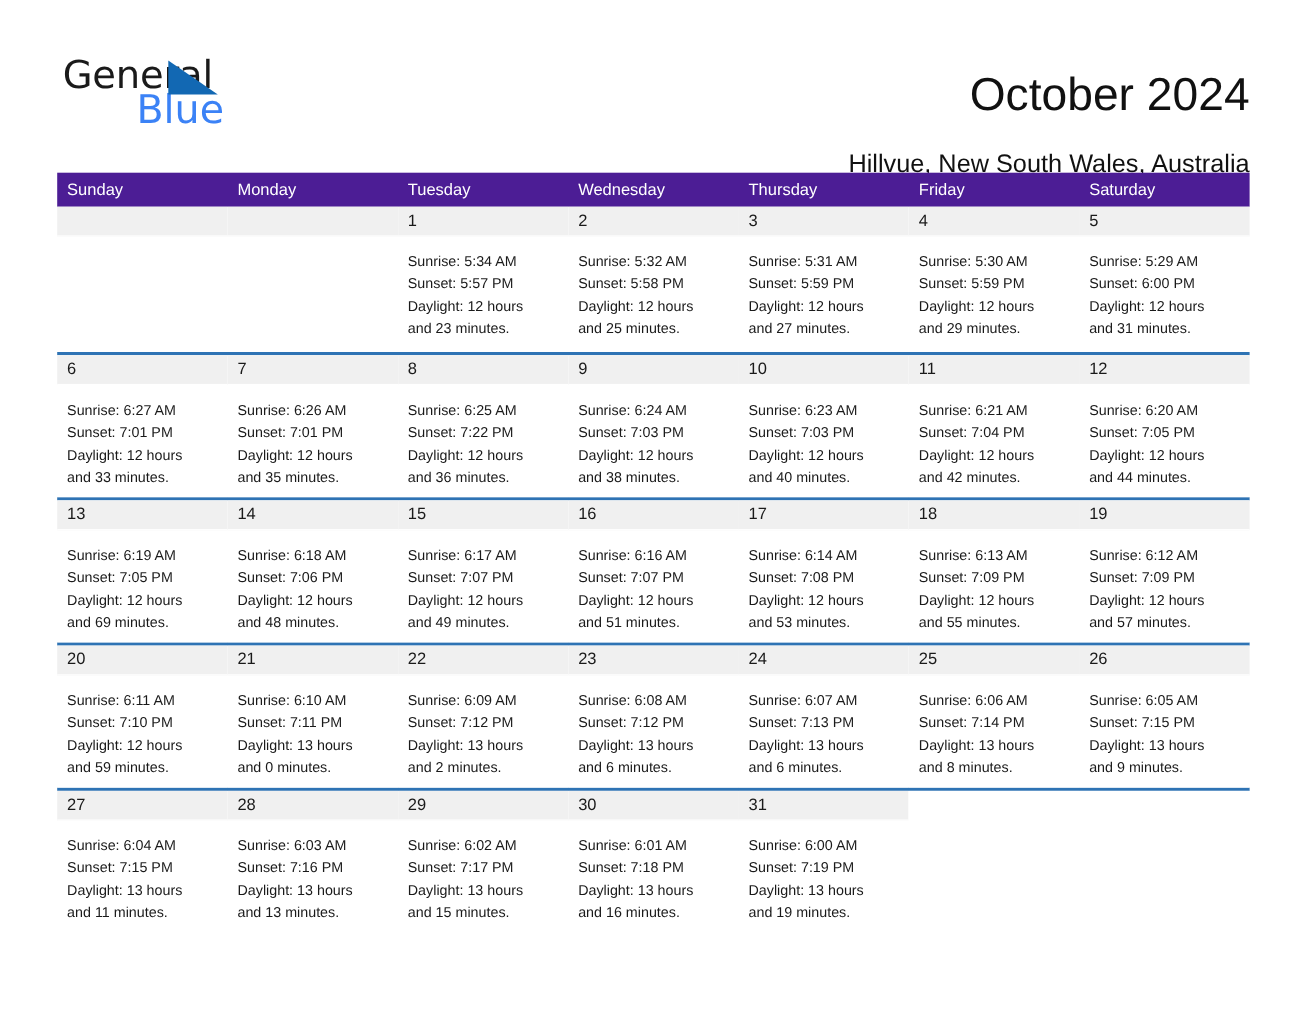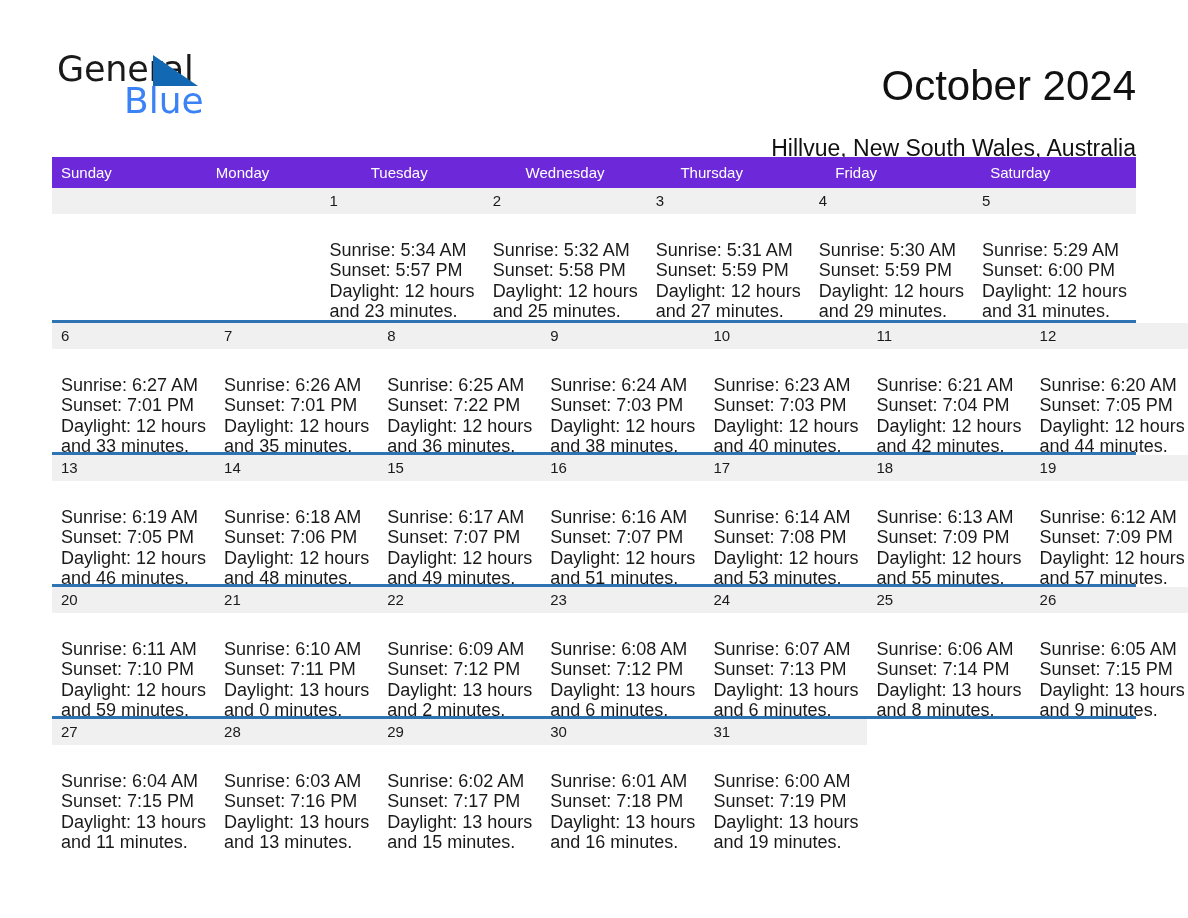--- a/index.html
+++ b/index.html
@@ -88,21 +88,21 @@
 
   
   .calendar {
     position: absolute;
     left: 52px;
     top: 157px;
     width: 1084px;
   }
   .weekday-row {
     display: flex;
-    background: #6d28d9;
+    background: #4c1d95;
     height: 31px;
   }
   .weekday {
     flex: 1 1 0;
     color: #ffffff;
     font-size: 15px;
     line-height: 31px;
     padding-left: 9px;
     box-sizing: border-box;
     white-space: nowrap;
@@ -130,22 +130,22 @@
     box-sizing: border-box;
   }
   .day-num {
     font-size: 15px;
     color: #1a1a1a;
     padding-left: 9px;
     line-height: 26px;
     display: block;
   }
   .day-body {
-    padding: 25px 9px 0 9px;
-    font-size: 18px;
+    padding: 13px 9px 0 9px;
+    font-size: 13px;
     line-height: 20.3px;
     color: #1a1a1a;
   }
   .day-body div {
     white-space: nowrap;
   }
   .daylight-line2 {
     white-space: nowrap;
   }
   .empty .day-num-band {
@@ -333,21 +333,21 @@
         </div>
         <div class="week">
           <div class="day-cell">
             <div class="day-num-band">
               <span class="day-num">13</span>
             </div>
             <div class="day-body">
               <div>Sunrise: 6:19 AM</div>
               <div>Sunset: 7:05 PM</div>
               <div>Daylight: 12 hours</div>
-              <div class="daylight-line2">and 46 minutes.</div>
+              <div class="daylight-line2">and 69 minutes.</div>
             </div>
           </div>
           <div class="day-cell">
             <div class="day-num-band">
               <span class="day-num">14</span>
             </div>
             <div class="day-body">
               <div>Sunrise: 6:18 AM</div>
               <div>Sunset: 7:06 PM</div>
               <div>Daylight: 12 hours</div>

